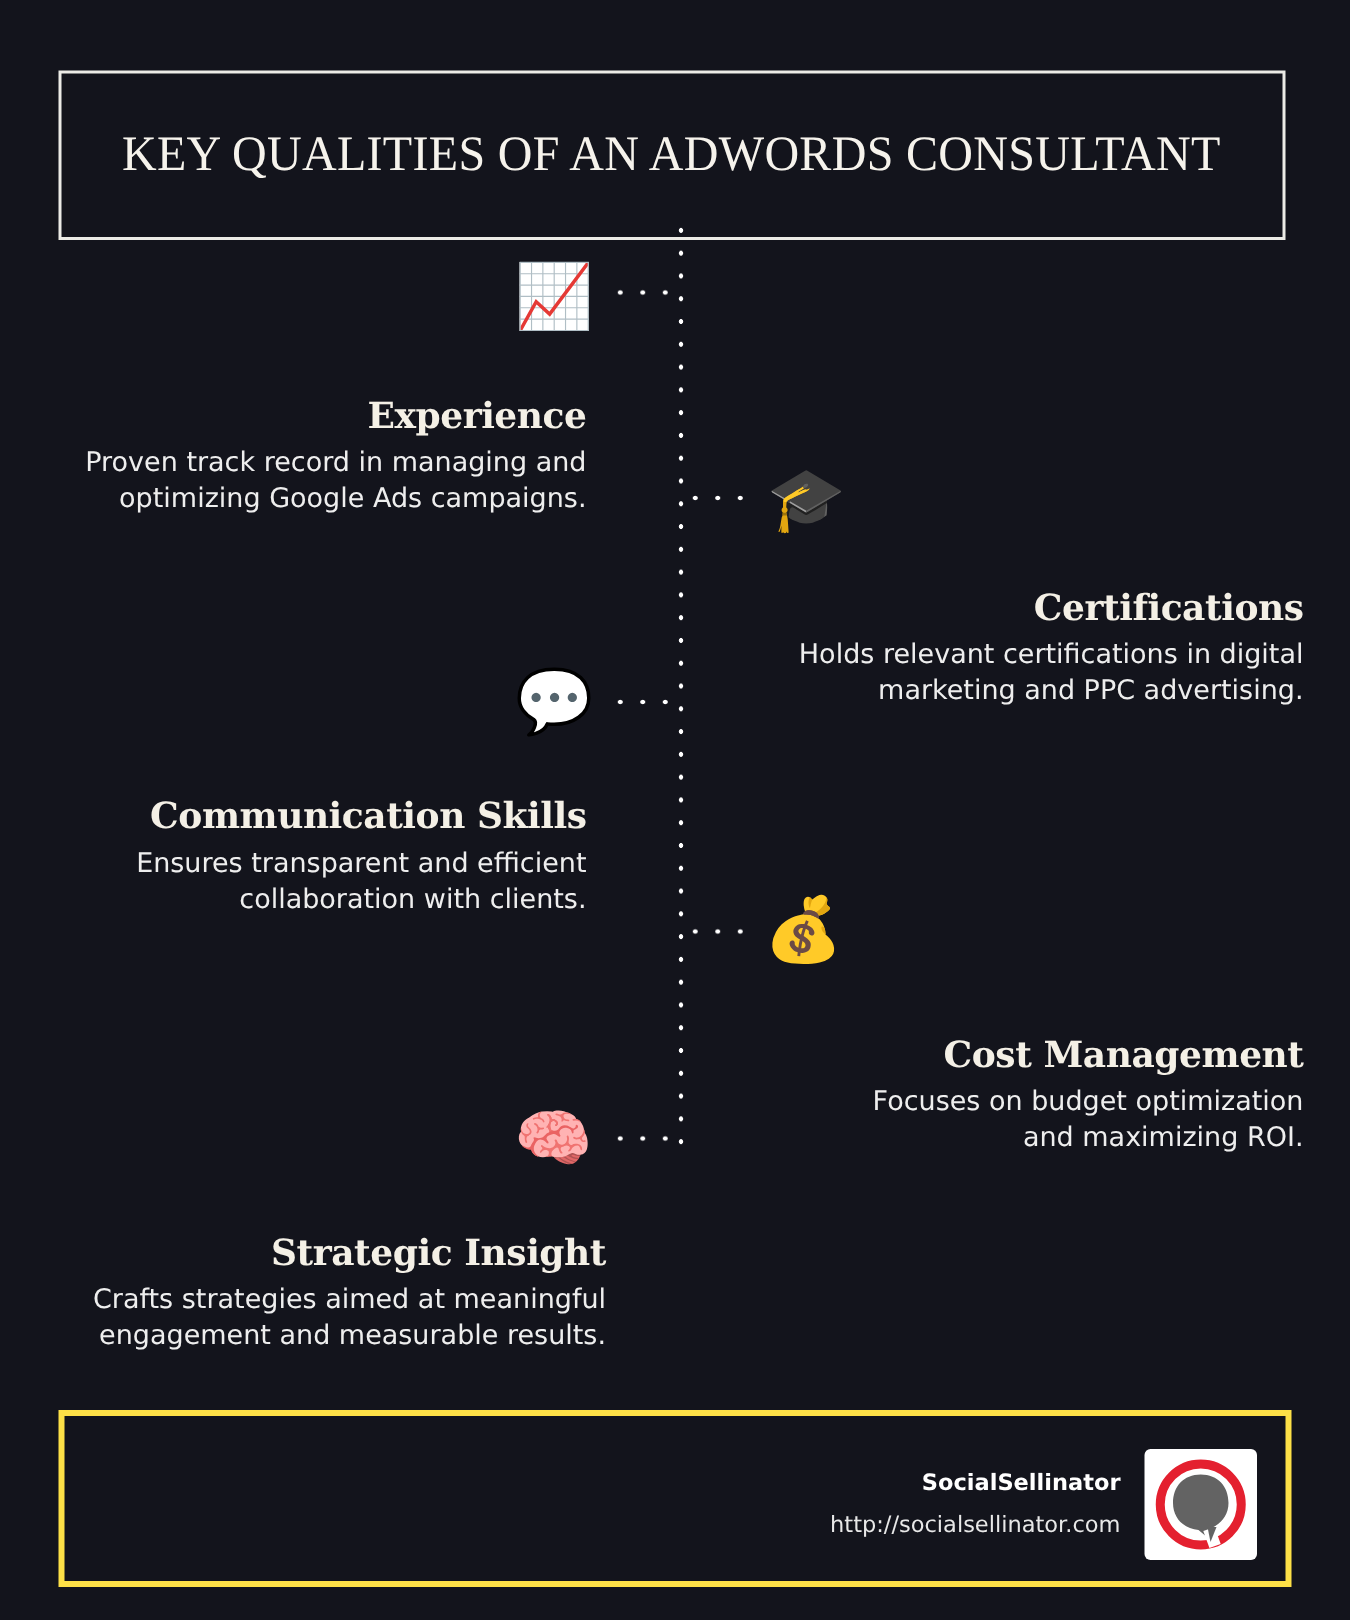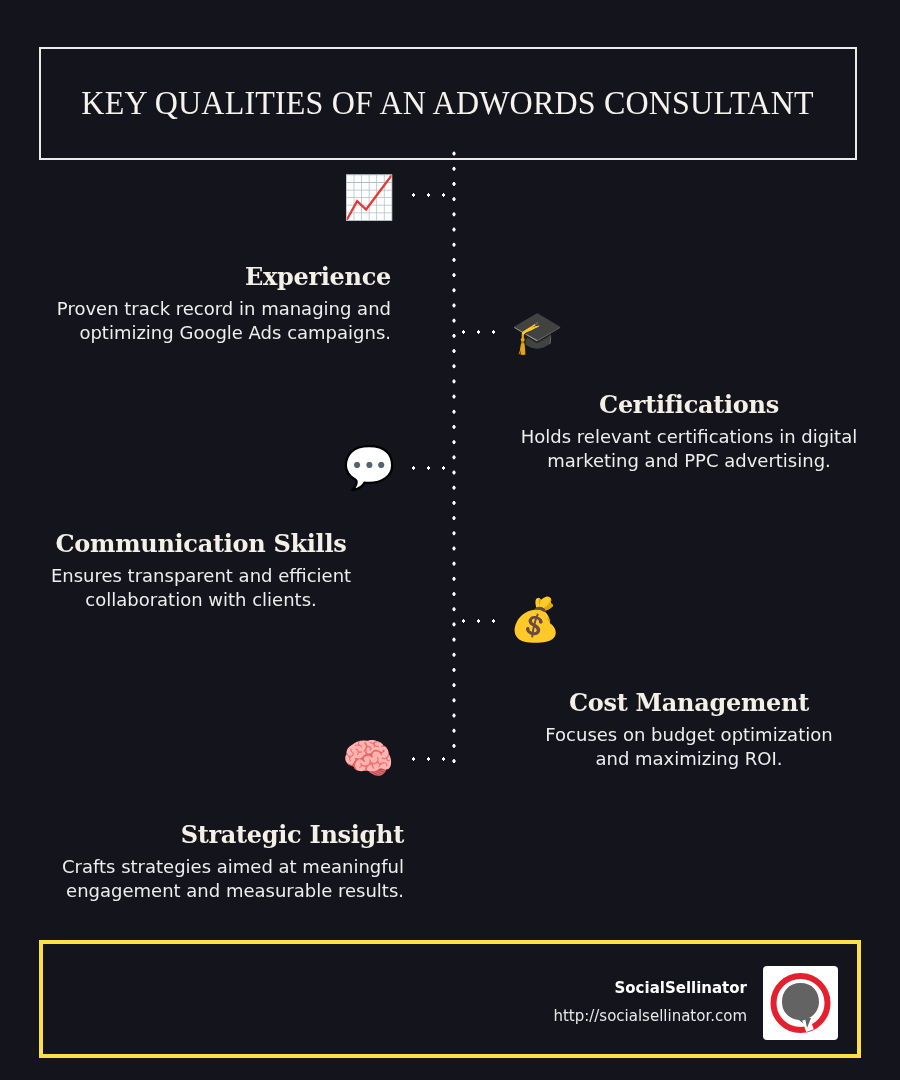--- a/index.html
+++ b/index.html
@@ -33,21 +33,21 @@
   .block { position:absolute; }
   .block h2 {
     margin:0; font-family:"DejaVu Serif", "Liberation Serif", serif; font-weight:bold;
     font-size:24px; color:#f4f0e6; letter-spacing:-0.3px;
   }
   .block p {
     margin:6px 0 0 0; font-family:"DejaVu Sans", sans-serif; font-size:18px; line-height:23.5px;
     color:#eeeeee;
   }
   .left { text-align:right; }
-  .right { text-align:center; }
+  .right { text-align:right; }
   .footer-box {
     position:absolute; left:39px; top:940px; width:822px; height:118px;
     border:4px solid #fde047; box-sizing:border-box;
   }
   .brand-name {
     position:absolute; right:110px; top:35px; font-family:"DejaVu Sans", sans-serif;
     font-weight:bold; font-size:15px; color:#ffffff;
   }
   .brand-url {
     position:absolute; right:110px; top:63px; font-family:"DejaVu Sans", sans-serif;
@@ -75,21 +75,21 @@
 
 <div class="hline" style="left:456px; top:330px; width:48px;"></div>
 <div class="icon" style="left:512px; top:307px;">🎓</div>
 <div class="block right" style="left:509px; top:390px; width:360px;">
   <h2>Certifications</h2>
   <p><span>Holds relevant certifications in digital</span><br><span>marketing and PPC advertising.</span></p>
 </div>
 
 <div class="hline" style="left:406px; top:466px;"></div>
 <div class="icon" style="left:344px; top:442px;">💬</div>
-<div class="block left" style="right:509px; top:529px; width:380px;text-align:center;">
+<div class="block left" style="right:509px; top:529px; width:380px;">
   <h2>Communication Skills</h2>
   <p><span>Ensures transparent and efficient</span><br><span>collaboration with clients.</span></p>
 </div>
 
 <div class="hline" style="left:456px; top:619px; width:48px;"></div>
 <div class="icon" style="left:510px; top:594px;">💰</div>
 <div class="block right" style="left:509px; top:688px; width:360px;">
   <h2>Cost Management</h2>
   <p><span>Focuses on budget optimization</span><br><span>and maximizing ROI.</span></p>
 </div>

